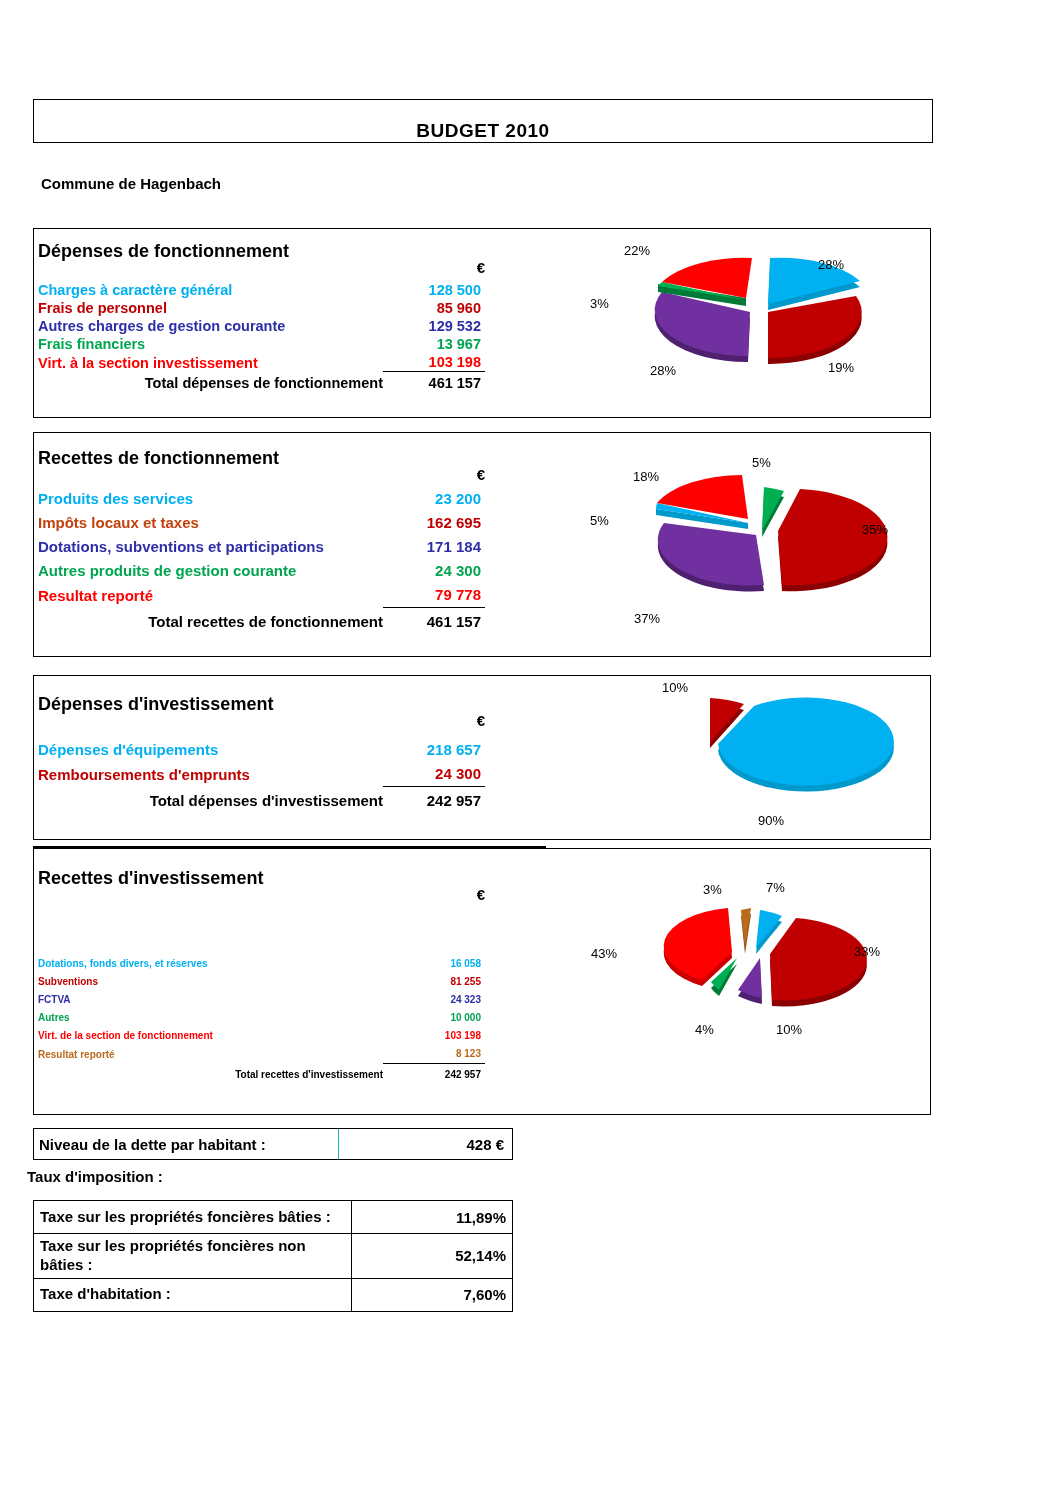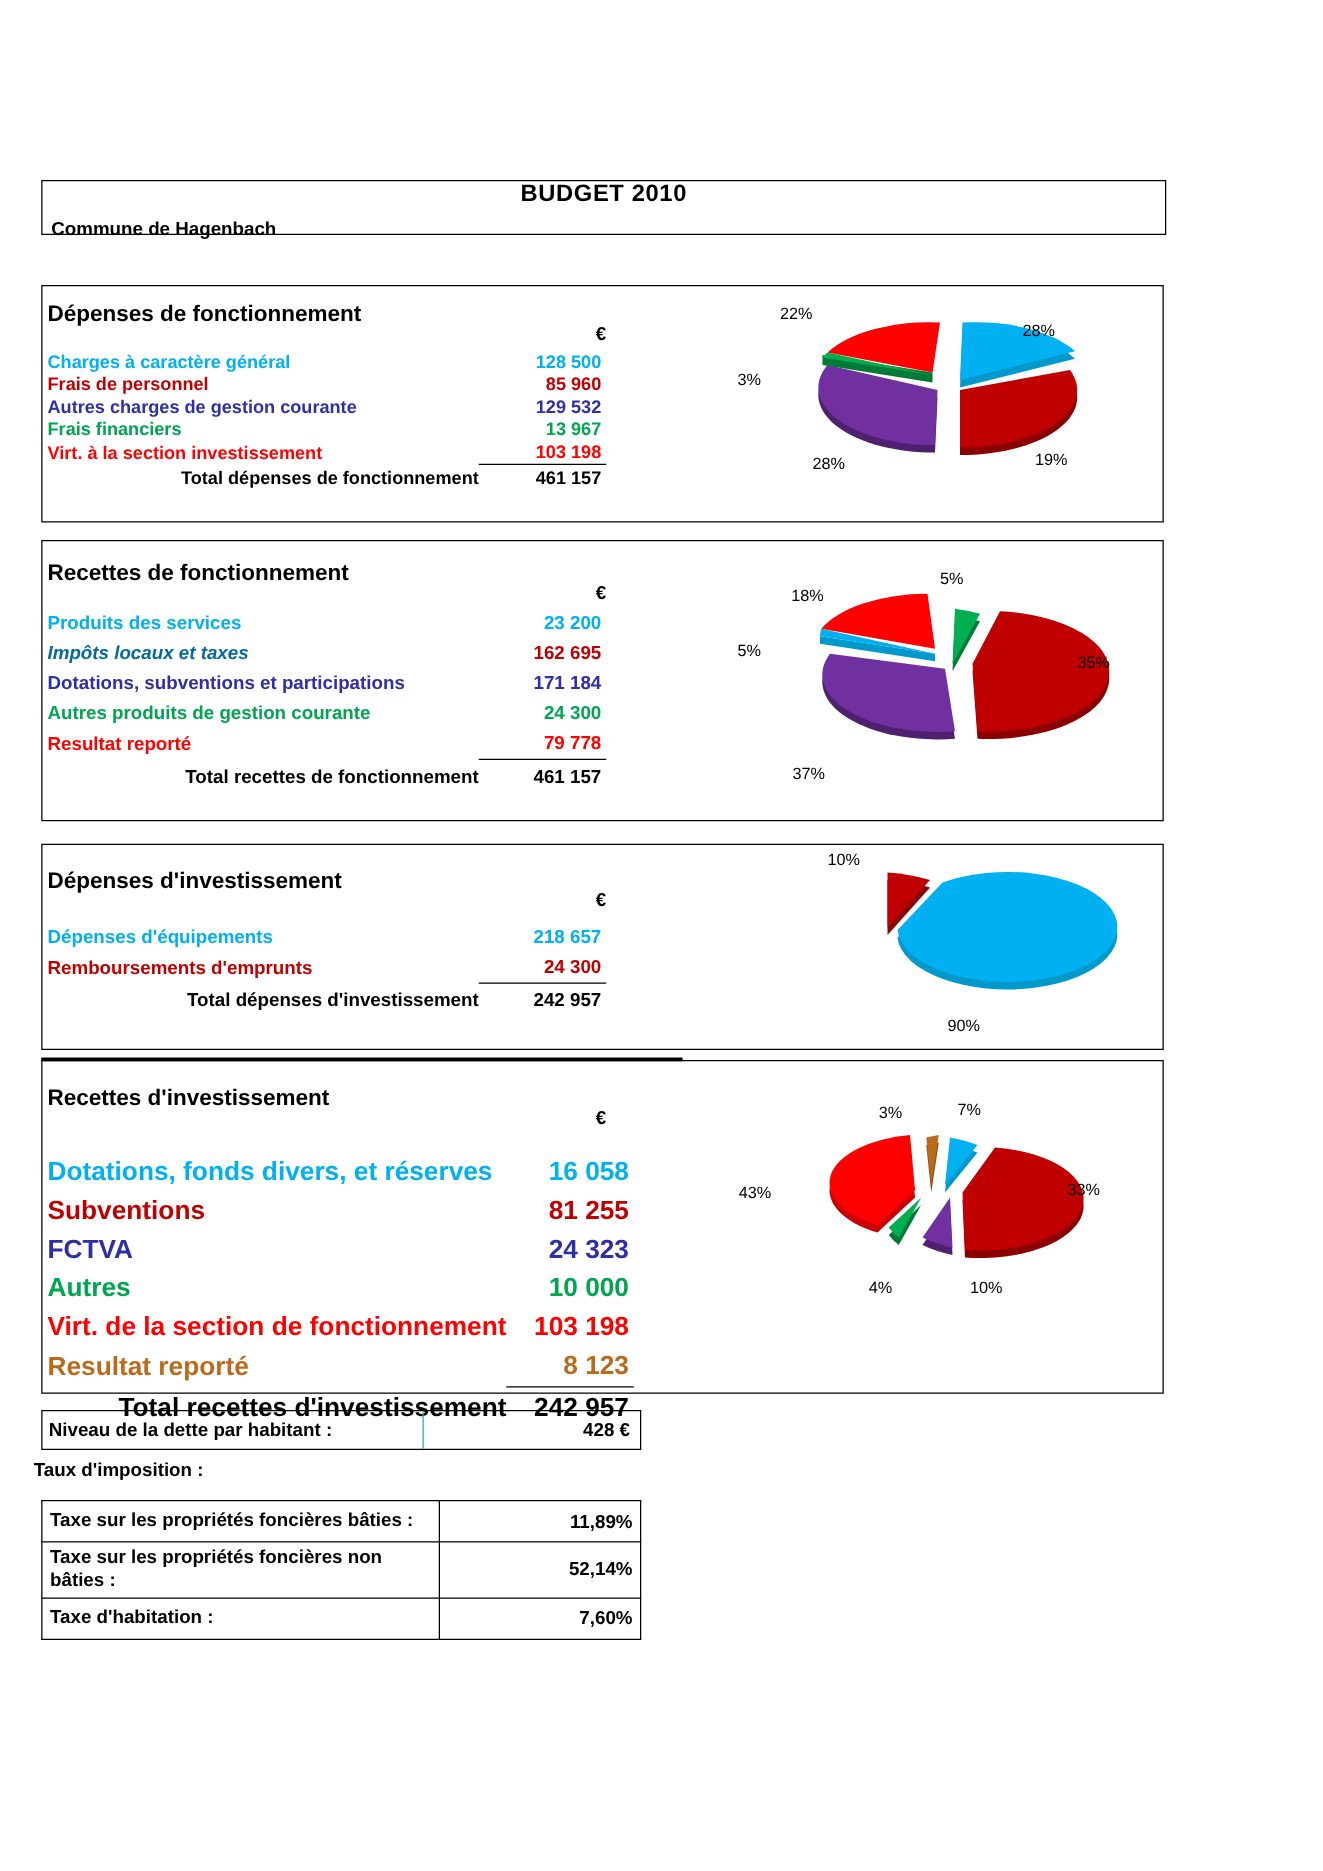--- a/index.html
+++ b/index.html
@@ -22,23 +22,22 @@
 
   
   .title-box {
     position: absolute;
     left: 33px;
     top: 99px;
     width: 898px;
     height: 42px;
     border: 1px solid #000;
     display: flex;
-    align-items: flex-start;
+    align-items: flex-end;
     justify-content: center;
-    margin-top: 45px;
   }
   .title-box .title-text {
     font-size: 19px;
     font-weight: bold;
     letter-spacing: 0.5px;
   }
 
   .commune {
     position: absolute;
     left: 41px;
@@ -253,21 +252,21 @@
   <div class="sec-head" style="left:38px; top:448px;">Recettes de fonctionnement</div>
   <div class="euro-label" style="left:395px; top:466px;">€</div>
 
   <table class="lines" style="left:33px; top:489px; font-size:15px;">
     <tbody>
         <tr>
       <td class="lbl" style="color:#00B0F0; padding-bottom:6px;">Produits des services</td>
       <td class="val" style="color:#00B0F0; padding-bottom:6px;">23 200</td>
     </tr>
     <tr>
-      <td class="lbl" style="color:#0369a1; padding-bottom:6px;font-style:italic;">Impôts locaux et taxes</td>
+      <td class="lbl" style="color:#c2410c; padding-bottom:6px;">Impôts locaux et taxes</td>
       <td class="val" style="color:#C00000; padding-bottom:6px;">162 695</td>
     </tr>
     <tr>
       <td class="lbl" style="color:#2E2EA8; padding-bottom:6px;">Dotations, subventions et participations</td>
       <td class="val" style="color:#2E2EA8; padding-bottom:6px;">171 184</td>
     </tr>
     <tr>
       <td class="lbl" style="color:#00A550; padding-bottom:6px;">Autres produits de gestion courante</td>
       <td class="val" style="color:#00A550; padding-bottom:6px;">24 300</td>
     </tr>
@@ -354,21 +353,21 @@
     </svg>
     <span class="pct" style="left:62px; top:0px;">10%</span>
     <span class="pct" style="left:158px; top:133px;">90%</span>
   </div>
 
   <div class="section sec-rec-inv"></div>
 
   <div class="sec-head" style="left:38px; top:868px;">Recettes d'investissement</div>
   <div class="euro-label" style="left:395px; top:886px;">€</div>
 
-  <table class="lines" style="left:33px; top:925px; font-size:21px;">
+  <table class="lines" style="left:33px; top:957px; font-size:10px;">
     <tbody>
         <tr>
       <td class="lbl" style="color:#00B0F0; padding-bottom:6px;">Dotations, fonds divers, et réserves</td>
       <td class="val" style="color:#00B0F0; padding-bottom:6px;">16 058</td>
     </tr>
     <tr>
       <td class="lbl" style="color:#C00000; padding-bottom:6px;">Subventions</td>
       <td class="val" style="color:#C00000; padding-bottom:6px;">81 255</td>
     </tr>
     <tr>

